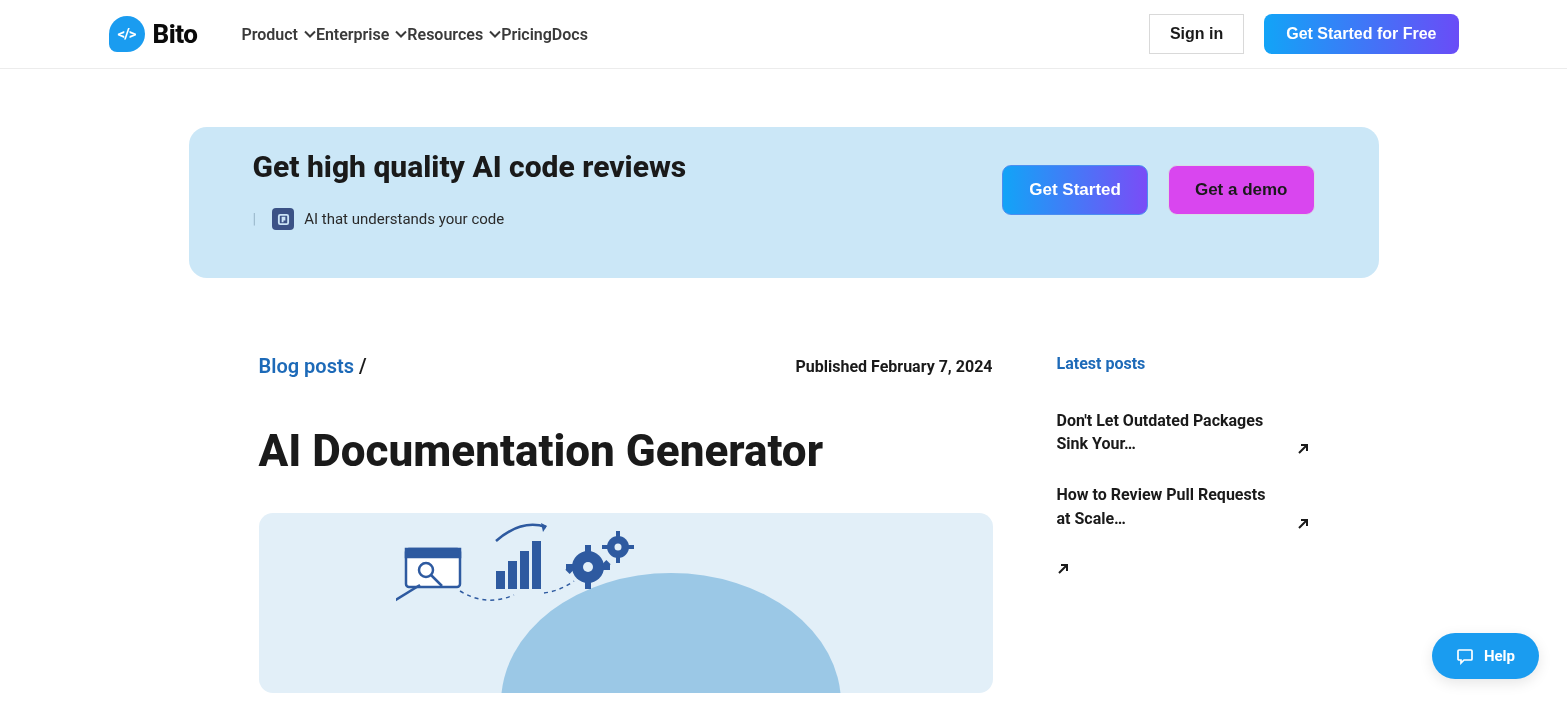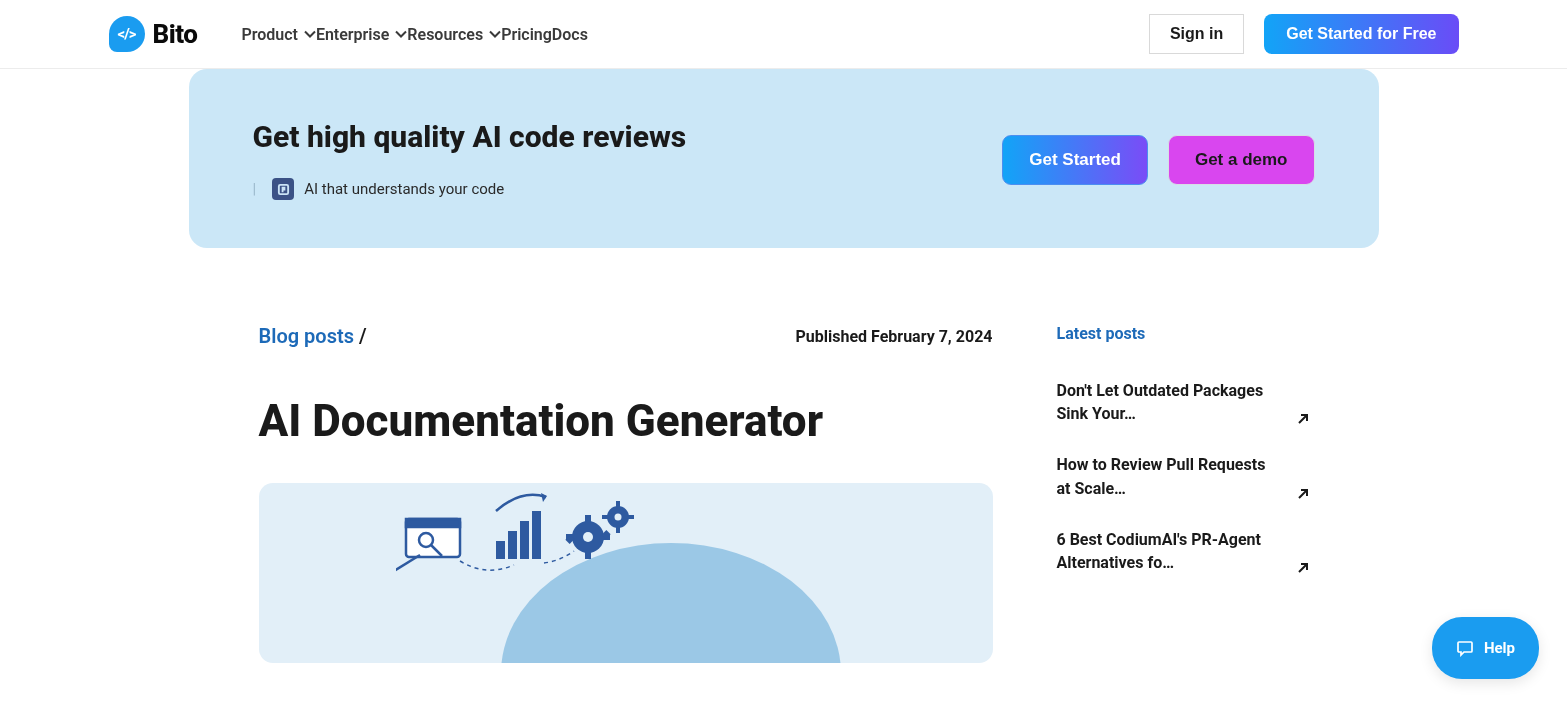--- a/index.html
+++ b/index.html
@@ -13,21 +13,21 @@
 .logo-text { font-size: 26px; font-weight: 800; color: #0a0a0a; letter-spacing: -0.5px; }
 nav { display: flex; margin-left: 44px; }
 .nav-item { display: flex; align-items: center; gap: 6px; font-size: 16px; font-weight: 600; color: #3a3a3a; cursor: pointer; }
 .chev { width: 12px; height: 8px; }
 .header-actions { display: flex; align-items: center; gap: 20px; margin-left: auto; }
 .signin-btn { background: #fff; border: 1px solid #d9d9d9; border-radius: 0; padding: 10px 20px; font-size: 16px; font-weight: 700; color: #1a1a1a; cursor: pointer; }
 .getstarted-btn { background: linear-gradient(90deg, #12a4f7 0%, #6a4cf7 100%); border: none; border-radius: 8px; padding: 11px 22px; font-size: 16px; font-weight: 700; color: #fff; cursor: pointer; }
 
 .container { max-width: 1210px; margin: 0 auto; padding: 0 10px; }
 
-.hero-banner { background: #cbe7f7; border-radius: 18px; padding: 50px 64px 48px; display: flex; align-items: center; justify-content: space-between; }
+.hero-banner { background: #cbe7f7; border-radius: 18px; margin-top: 58px; padding: 22px 64px 48px; display: flex; align-items: center; justify-content: space-between; }
 .hero-left { max-width: 640px; }
 .hero-title { font-size: 30px; font-weight: 800; color: #1a1a1a; margin-bottom: 24px; }
 .hero-features { display: flex; align-items: center; gap: 16px; }
 .feature-item { display: flex; align-items: center; gap: 10px; font-size: 15px; color: #2a2a2a; }
 .feature-icon { width: 22px; height: 22px; background: #3b5286; border-radius: 4px; display: flex; align-items: center; justify-content: center; }
 .feature-icon svg { width: 13px; height: 13px; stroke: #cbe4f6; fill: none; stroke-width: 2; }
 .sep { color: #9bb8cc; font-size: 15px; }
 .hero-actions { display: flex; gap: 20px; }
 .hero-primary { background: linear-gradient(90deg, #12a4f7 0%, #7a4cf7 100%); border: 1px solid #4c8ef0; border-radius: 9px; padding: 14px 26px; font-size: 17px; font-weight: 700; color: #fff; cursor: pointer; }
 .hero-secondary { background: #d946ef; border: 1px solid #d6dee6; border-radius: 9px; padding: 14px 26px; font-size: 17px; font-weight: 700; color: #1a1a1a; cursor: pointer; }
@@ -42,21 +42,21 @@
 .article-title { font-size: 44px; font-weight: 800; color: #1a1a1a; line-height: 1.15; margin-bottom: 36px; }
 .hero-image { background: #e2eff8; border-radius: 14px; height: 180px; position: relative; overflow: hidden; }
 
 .side-col { width: 252px; }
 .side-heading { font-size: 16px; font-weight: 700; color: #1d6ab8; margin-bottom: 36px; }
 .post-list { display: flex; flex-direction: column; gap: 28px; }
 .post-item { display: flex; justify-content: space-between; align-items: flex-end; gap: 20px; cursor: pointer; }
 .post-title { font-size: 16px; font-weight: 700; color: #1a1a1a; line-height: 1.45; flex: 1; }
 .arrow-icon { width: 12px; height: 12px; flex-shrink: 0; margin-top: 5px; }
 
-.help-pill { position: fixed; bottom: 26px; right: 28px; background: #1a9cf0; border-radius: 30px; padding: 22px 24px; display: flex; align-items: center; gap: 10px; cursor: pointer; box-shadow: 0 4px 14px rgba(0,0,0,0.1); }
+.help-pill { position: fixed; bottom: 26px; right: 28px; background: #1a9cf0; border-radius: 30px; padding: 14px 24px; display: flex; align-items: center; gap: 10px; cursor: pointer; box-shadow: 0 4px 14px rgba(0,0,0,0.1); }
 .help-icon { width: 18px; height: 18px; }
 .help-text { color: #fff; font-size: 15px; font-weight: 700; }
 
 .illus { position: absolute; left: 50%; transform: translateX(-50%); bottom: -60px; width: 460px; height: 240px; }
 </style>
 </head>
 <body>
 
 <header>
   <div class="header-inner">
@@ -187,21 +187,20 @@
               <path d="M2 10 L10 2 M4 2 H10 V8" fill="none" stroke="#1a1a1a" stroke-width="2"></path>
             </svg>
         </div>
         <div class="post-item">
           <span class="post-title">How to Review Pull Requests at Scale…</span>
           <svg class="arrow-icon" viewBox="0 0 12 12">
               <path d="M2 10 L10 2 M4 2 H10 V8" fill="none" stroke="#1a1a1a" stroke-width="2"></path>
             </svg>
         </div>
         <div class="post-item">
-          <span class="post-title">6 Best CodiumAI's PR-Agent Alternatives fo…</span>
           <svg class="arrow-icon" viewBox="0 0 12 12">
               <path d="M2 10 L10 2 M4 2 H10 V8" fill="none" stroke="#1a1a1a" stroke-width="2"></path>
             </svg>
         </div>
       </div>
     </aside>
   </div>
 </div>
 
 <div class="help-pill">

